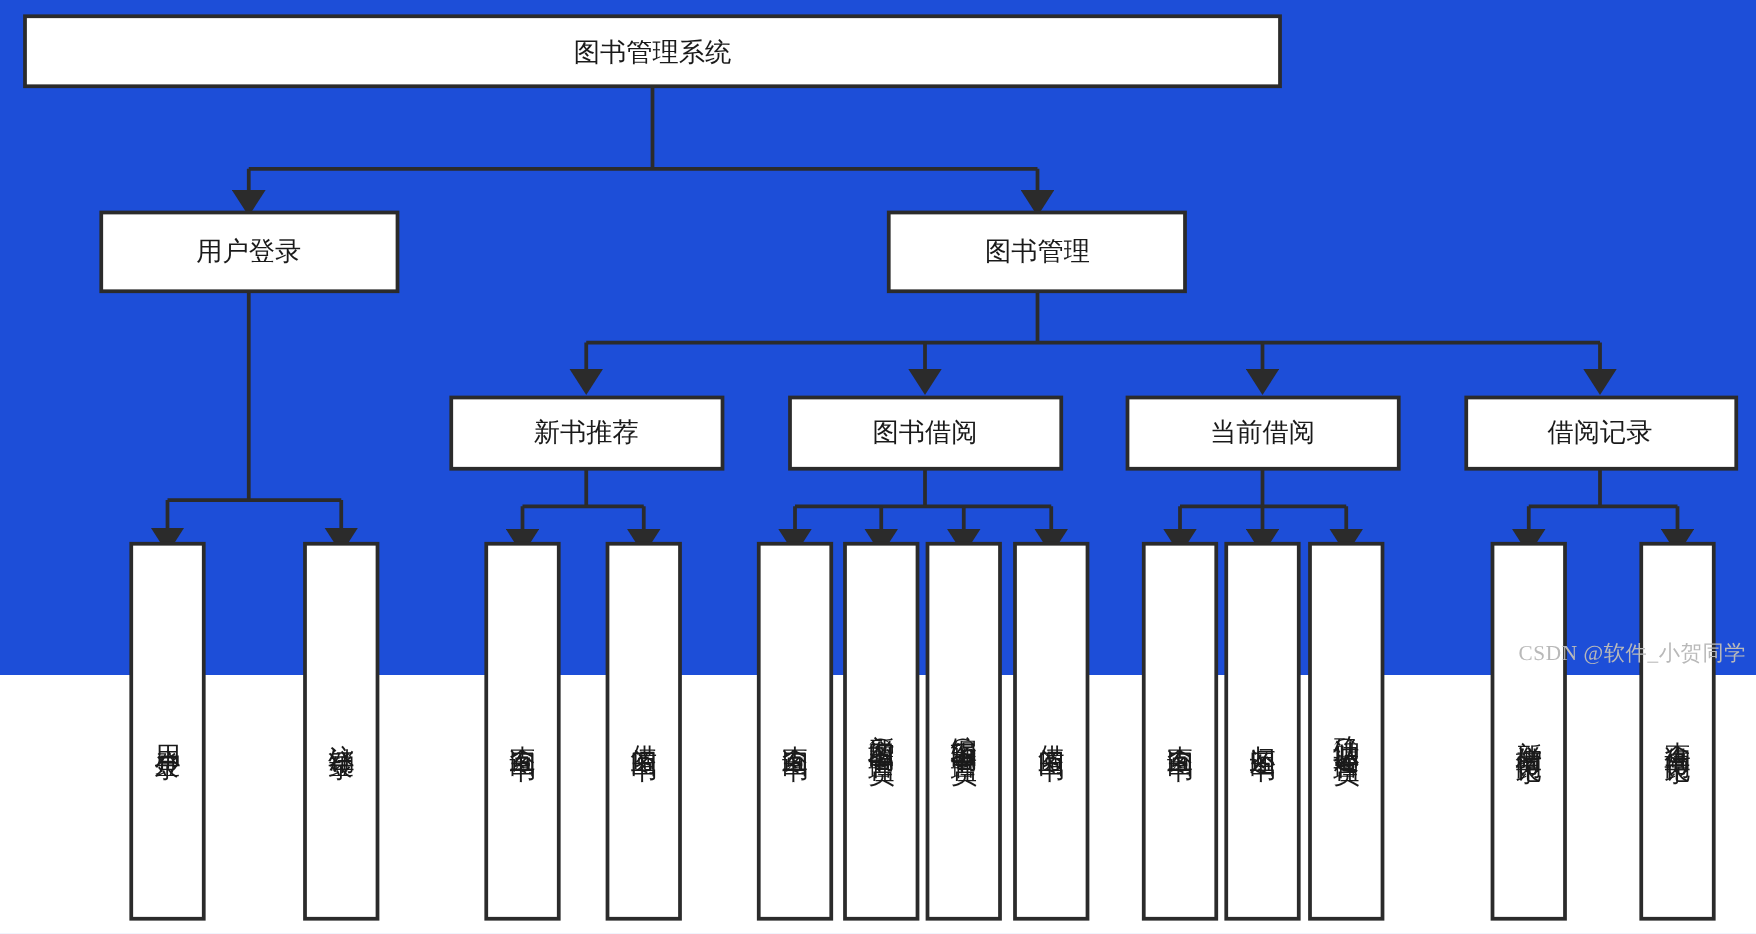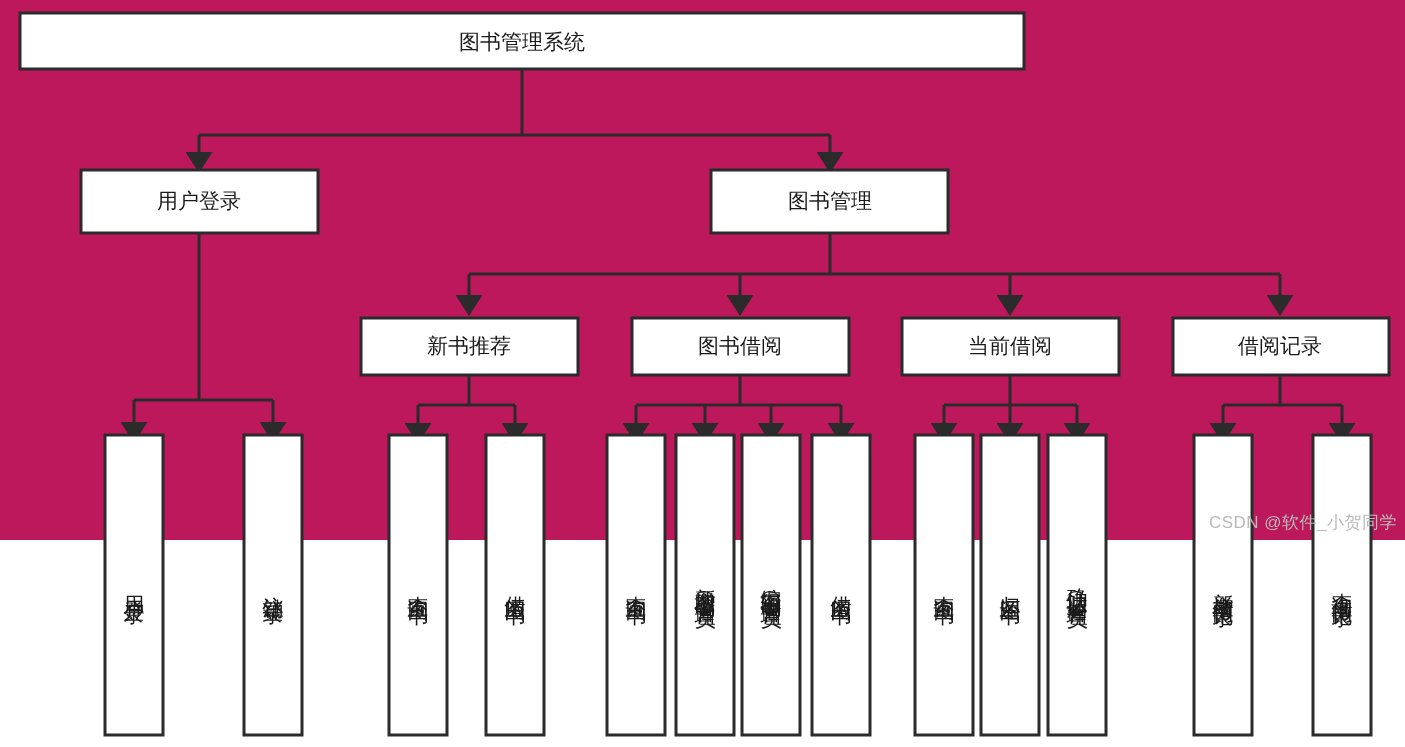--- a/index.html
+++ b/index.html
@@ -10,21 +10,21 @@
   body {
     width: 1405px;
     height: 747px;
     font-family: "DejaVu Sans", "Liberation Sans", sans-serif;
     overflow: hidden;
   }
   #diagram-root {
     position: relative;
     width: 1405px;
     height: 540px;
-    background: #be185d;
+    background: #1d4ed8;
   }
   svg.diagram-canvas {
     position: absolute;
     top: 0;
     left: 0;
     width: 1405px;
     height: 747px;
   }
   .node-box {
     fill: #ffffff;
@@ -49,21 +49,21 @@
     fill: #1a1a1a;
     writing-mode: vertical-rl;
     text-orientation: upright;
     letter-spacing: 3px;
     white-space: pre;
   }
   .watermark-text {
     position: absolute;
     right: 8px;
     bottom: 6px;
-    font-family: Liberation Sans, sans-serif;
+    font-family: Liberation Serif, serif;
     font-size: 17px;
     color: #b9b9b9;
     letter-spacing: 0.5px;
     white-space: nowrap;
     user-select: none;
   }
 </style>
 </head>
 <body>
 

